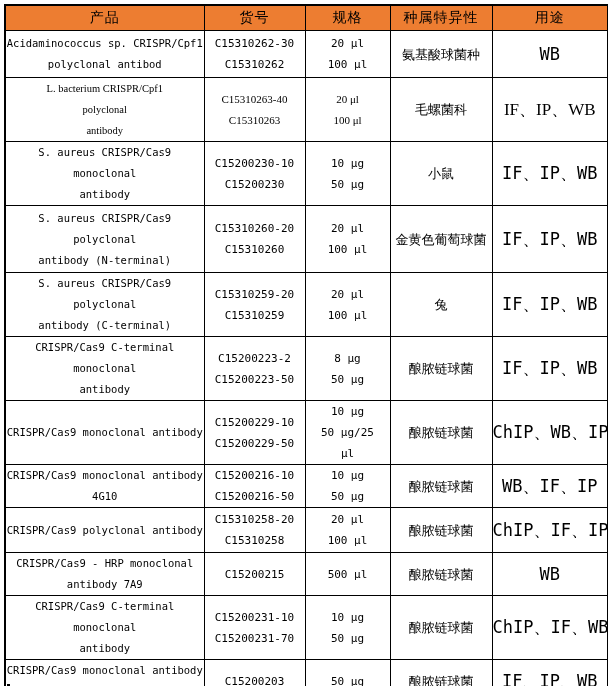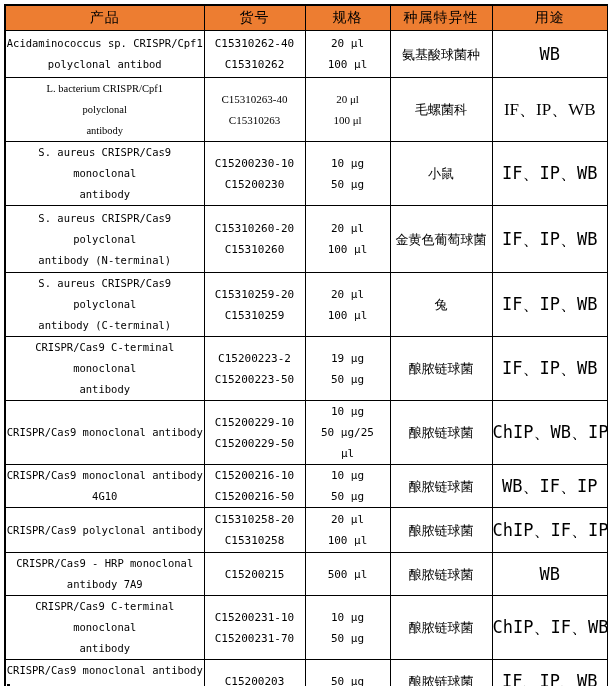--- a/index.html
+++ b/index.html
@@ -102,21 +102,21 @@
       <tbody>
           <tr style="height: 47px;">
             <td class="cell-product">
               <div class="lines">
                 <div class="line">Acidaminococcus sp. CRISPR/Cpf1</div>
                 <div class="line">polyclonal antibod</div>
               </div>
             </td>
             <td class="cell-catalog">
               <div class="lines">
-                <div class="line">C15310262-40</div>
+                <div class="line">C15310262-30</div>
                 <div class="line">C15310262</div>
               </div>
             </td>
             <td class="cell-spec">
               <div class="lines">
                 <div class="line">20 μl</div>
                 <div class="line">100 μl</div>
               </div>
             </td>
             <td class="cell-species">
@@ -263,21 +263,21 @@
               </div>
             </td>
             <td class="cell-catalog">
               <div class="lines">
                 <div class="line">C15200223-2</div>
                 <div class="line">C15200223-50</div>
               </div>
             </td>
             <td class="cell-spec">
               <div class="lines">
-                <div class="line">19 μg</div>
+                <div class="line">8 μg</div>
                 <div class="line">50 μg</div>
               </div>
             </td>
             <td class="cell-species">
               <div class="lines">
                 <div class="line">酿脓链球菌</div>
               </div>
             </td>
             <td class="cell-usage">
               <div class="lines">

